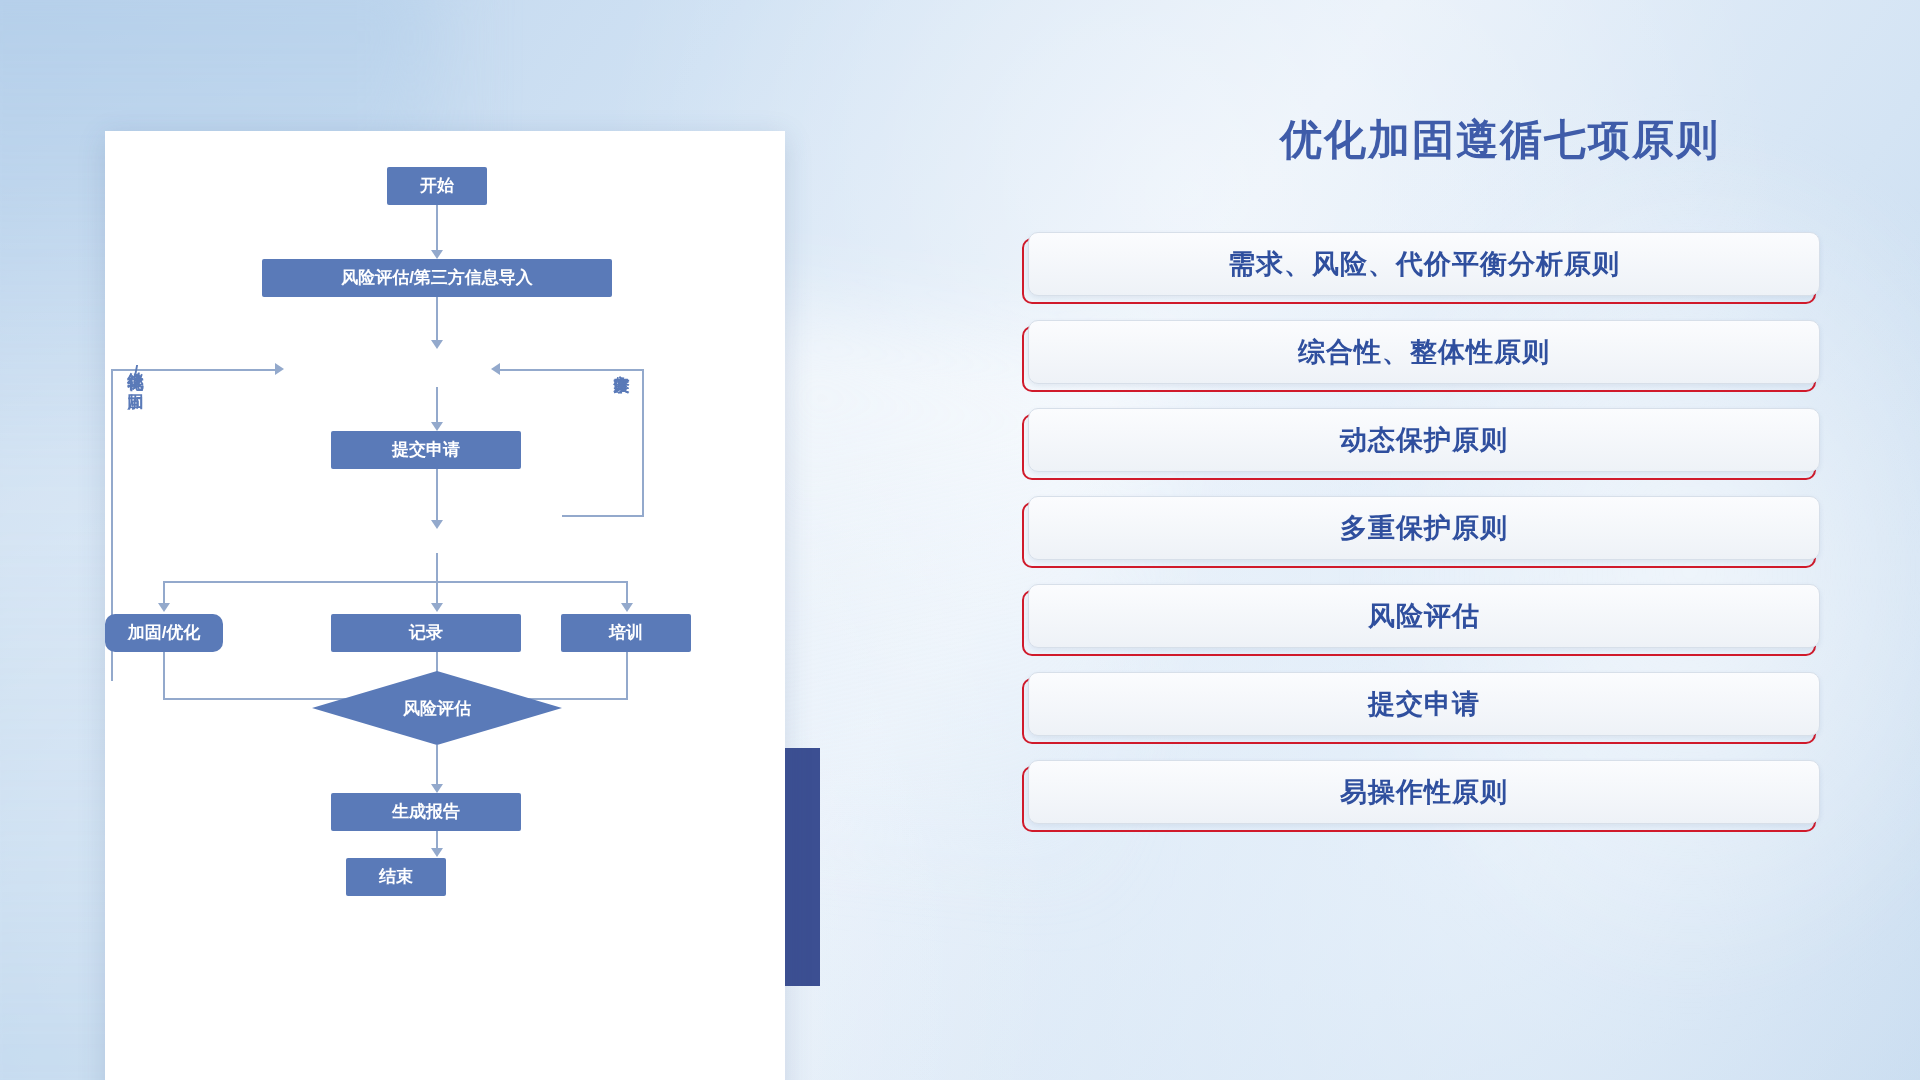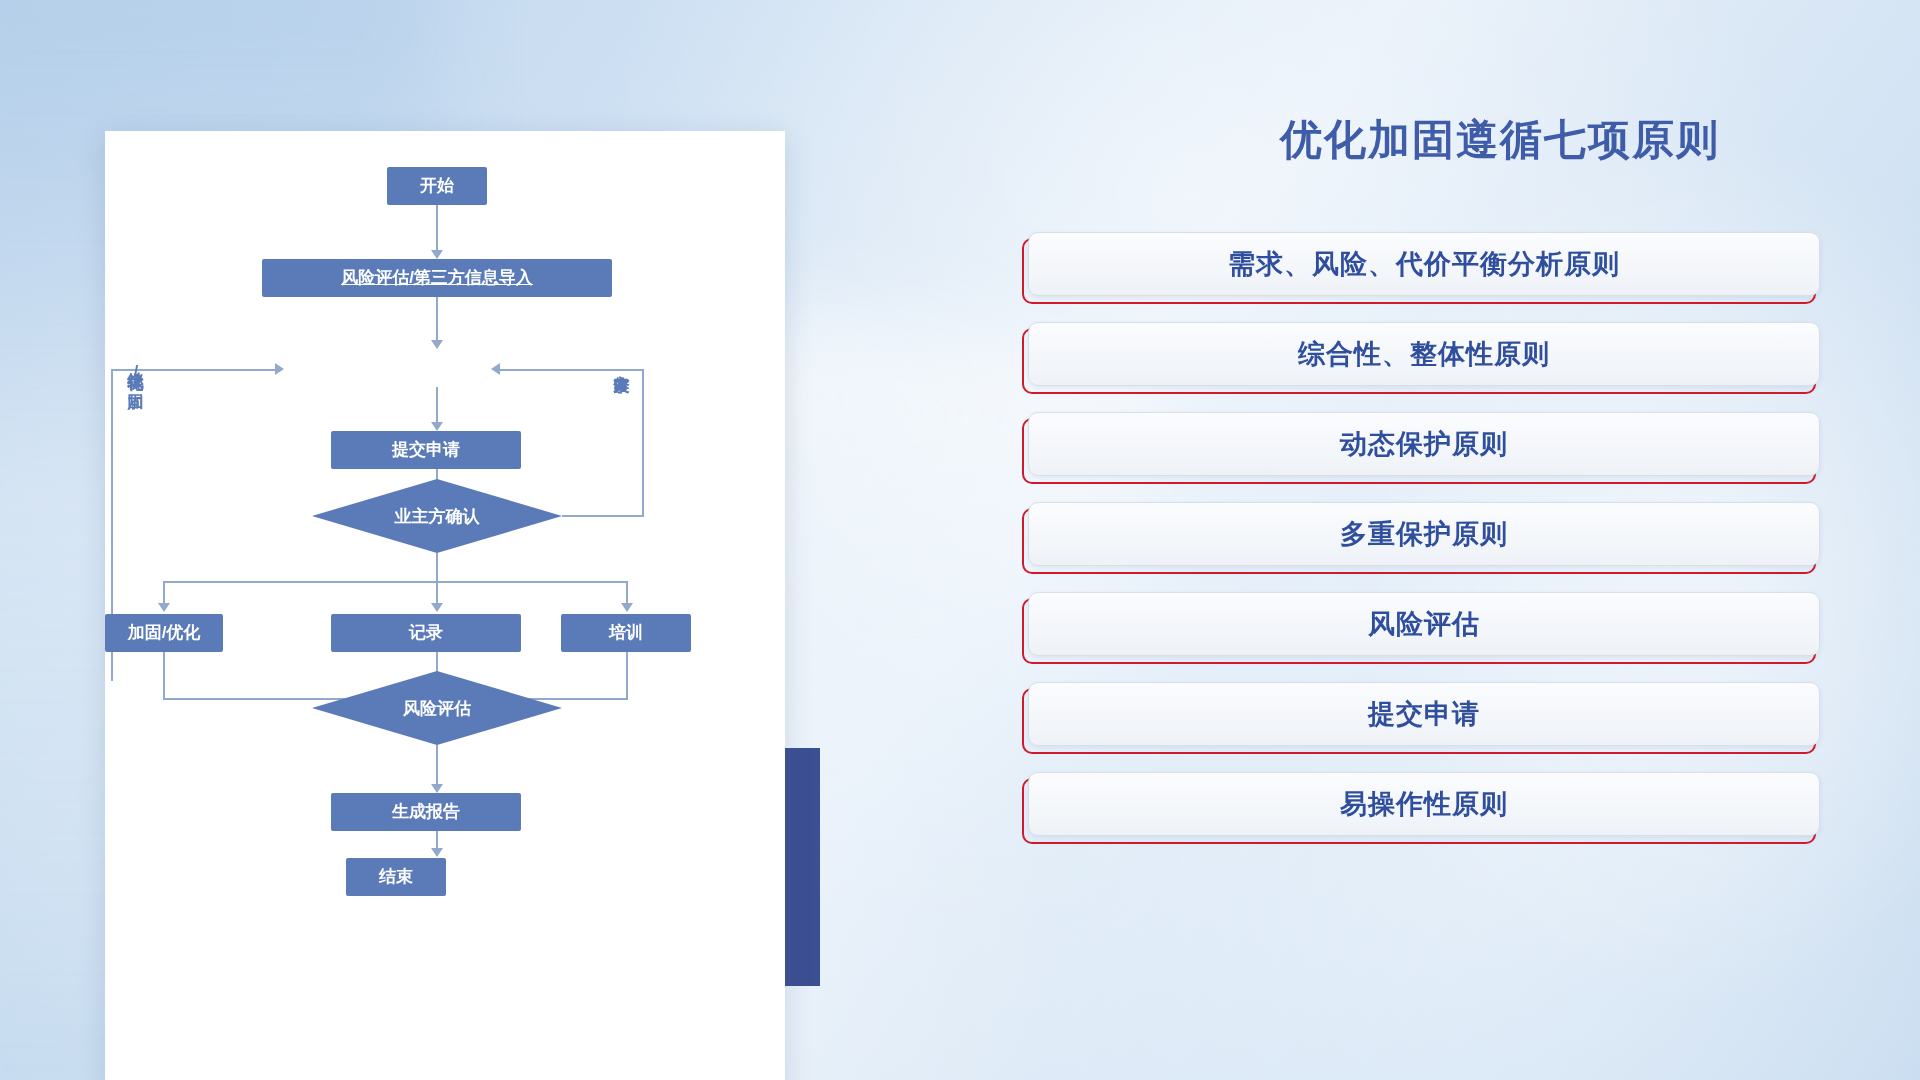--- a/index.html
+++ b/index.html
@@ -168,22 +168,22 @@
     letter-spacing: 2px;
   }
   .principle-list {
     position: absolute;
     left: 1022px;
     top: 232px;
     width: 800px;
   }
   .principle {
     position: relative;
-    height: 62px;
-    margin-bottom: 28px;
+    height: 72px;
+    margin-bottom: 16px;
   }
   .principle .accent {
     position: absolute;
     left: 0; top: 6px;
     width: 790px;
     height: 62px;
     border: 2px solid #d01a2b;
     border-radius: 10px;
     background: transparent;
   }
@@ -218,38 +218,34 @@
   <div class="card-shadow"></div>
 
   <div class="flow-card">
     <div class="flow-inner">
 
       <div class="node sm" style="left:282px; top:36px; width:100px;">开始</div>
 
       <div class="ln v" style="left:331px; top:74px; height:52px;"></div>
       <div class="arrow-d" style="left:326px; top:119px;"></div>
 
-      <div class="node sm" style="left:157px; top:128px; width:350px;text-decoration:underline;">风险评估/第三方信息导入</div>
+      <div class="node sm" style="left:157px; top:128px; width:350px;">风险评估/第三方信息导入</div>
 
       <div class="ln v" style="left:331px; top:166px; height:50px;"></div>
       <div class="arrow-d" style="left:326px; top:209px;"></div>
 
 
       <div class="ln v" style="left:331px; top:256px; height:42px;"></div>
       <div class="arrow-d" style="left:326px; top:291px;"></div>
 
       <div class="node sm" style="left:226px; top:300px; width:190px;">提交申请</div>
 
       <div class="ln v" style="left:331px; top:338px; height:58px;"></div>
       <div class="arrow-d" style="left:326px; top:389px;"></div>
 
-      <div class="diamond" style="left:207px; top:348px;">
-        <div class="shape"></div>
-        <div class="txt">业主方确认</div>
-      </div>
 
       <div class="ln h" style="left:457px; top:384px; width:82px;"></div>
       <div class="ln v" style="left:537px; top:238px; height:148px;"></div>
       <div class="ln h" style="left:390px; top:238px; width:148px;"></div>
       <div class="arrow-l" style="left:386px; top:232px;"></div>
       <div class="side-label" style="left:508px; top:230px; height:120px;">方案修改</div>
 
       <div class="ln v" style="left:6px; top:238px; height:312px;"></div>
       <div class="ln h" style="left:6px; top:238px; width:166px;"></div>
       <div class="arrow-r" style="left:170px; top:232px;"></div>
@@ -257,21 +253,21 @@
 
       <div class="ln v" style="left:331px; top:422px; height:28px;"></div>
       <div class="ln h" style="left:58px; top:450px; width:464px;"></div>
       <div class="ln v" style="left:58px; top:450px; height:28px;"></div>
       <div class="ln v" style="left:331px; top:450px; height:28px;"></div>
       <div class="ln v" style="left:521px; top:450px; height:28px;"></div>
       <div class="arrow-d" style="left:53px; top:472px;"></div>
       <div class="arrow-d" style="left:326px; top:472px;"></div>
       <div class="arrow-d" style="left:516px; top:472px;"></div>
 
-      <div class="node sm" style="left:0px; top:483px; width:118px;">加固/优化</div>
+      <div class="node sm" style="left:0px; top:483px; width:118px;border-radius:10px;">加固/优化</div>
       <div class="node sm" style="left:226px; top:483px; width:190px;">记录</div>
       <div class="node sm" style="left:456px; top:483px; width:130px;">培训</div>
 
       <div class="ln v" style="left:58px; top:521px; height:48px;"></div>
       <div class="ln v" style="left:331px; top:521px; height:48px;"></div>
       <div class="ln v" style="left:521px; top:521px; height:48px;"></div>
       <div class="ln h" style="left:58px; top:567px; width:464px;"></div>
       <div class="ln v" style="left:331px; top:567px; height:38px;"></div>
       <div class="arrow-d" style="left:326px; top:598px;"></div>
 

